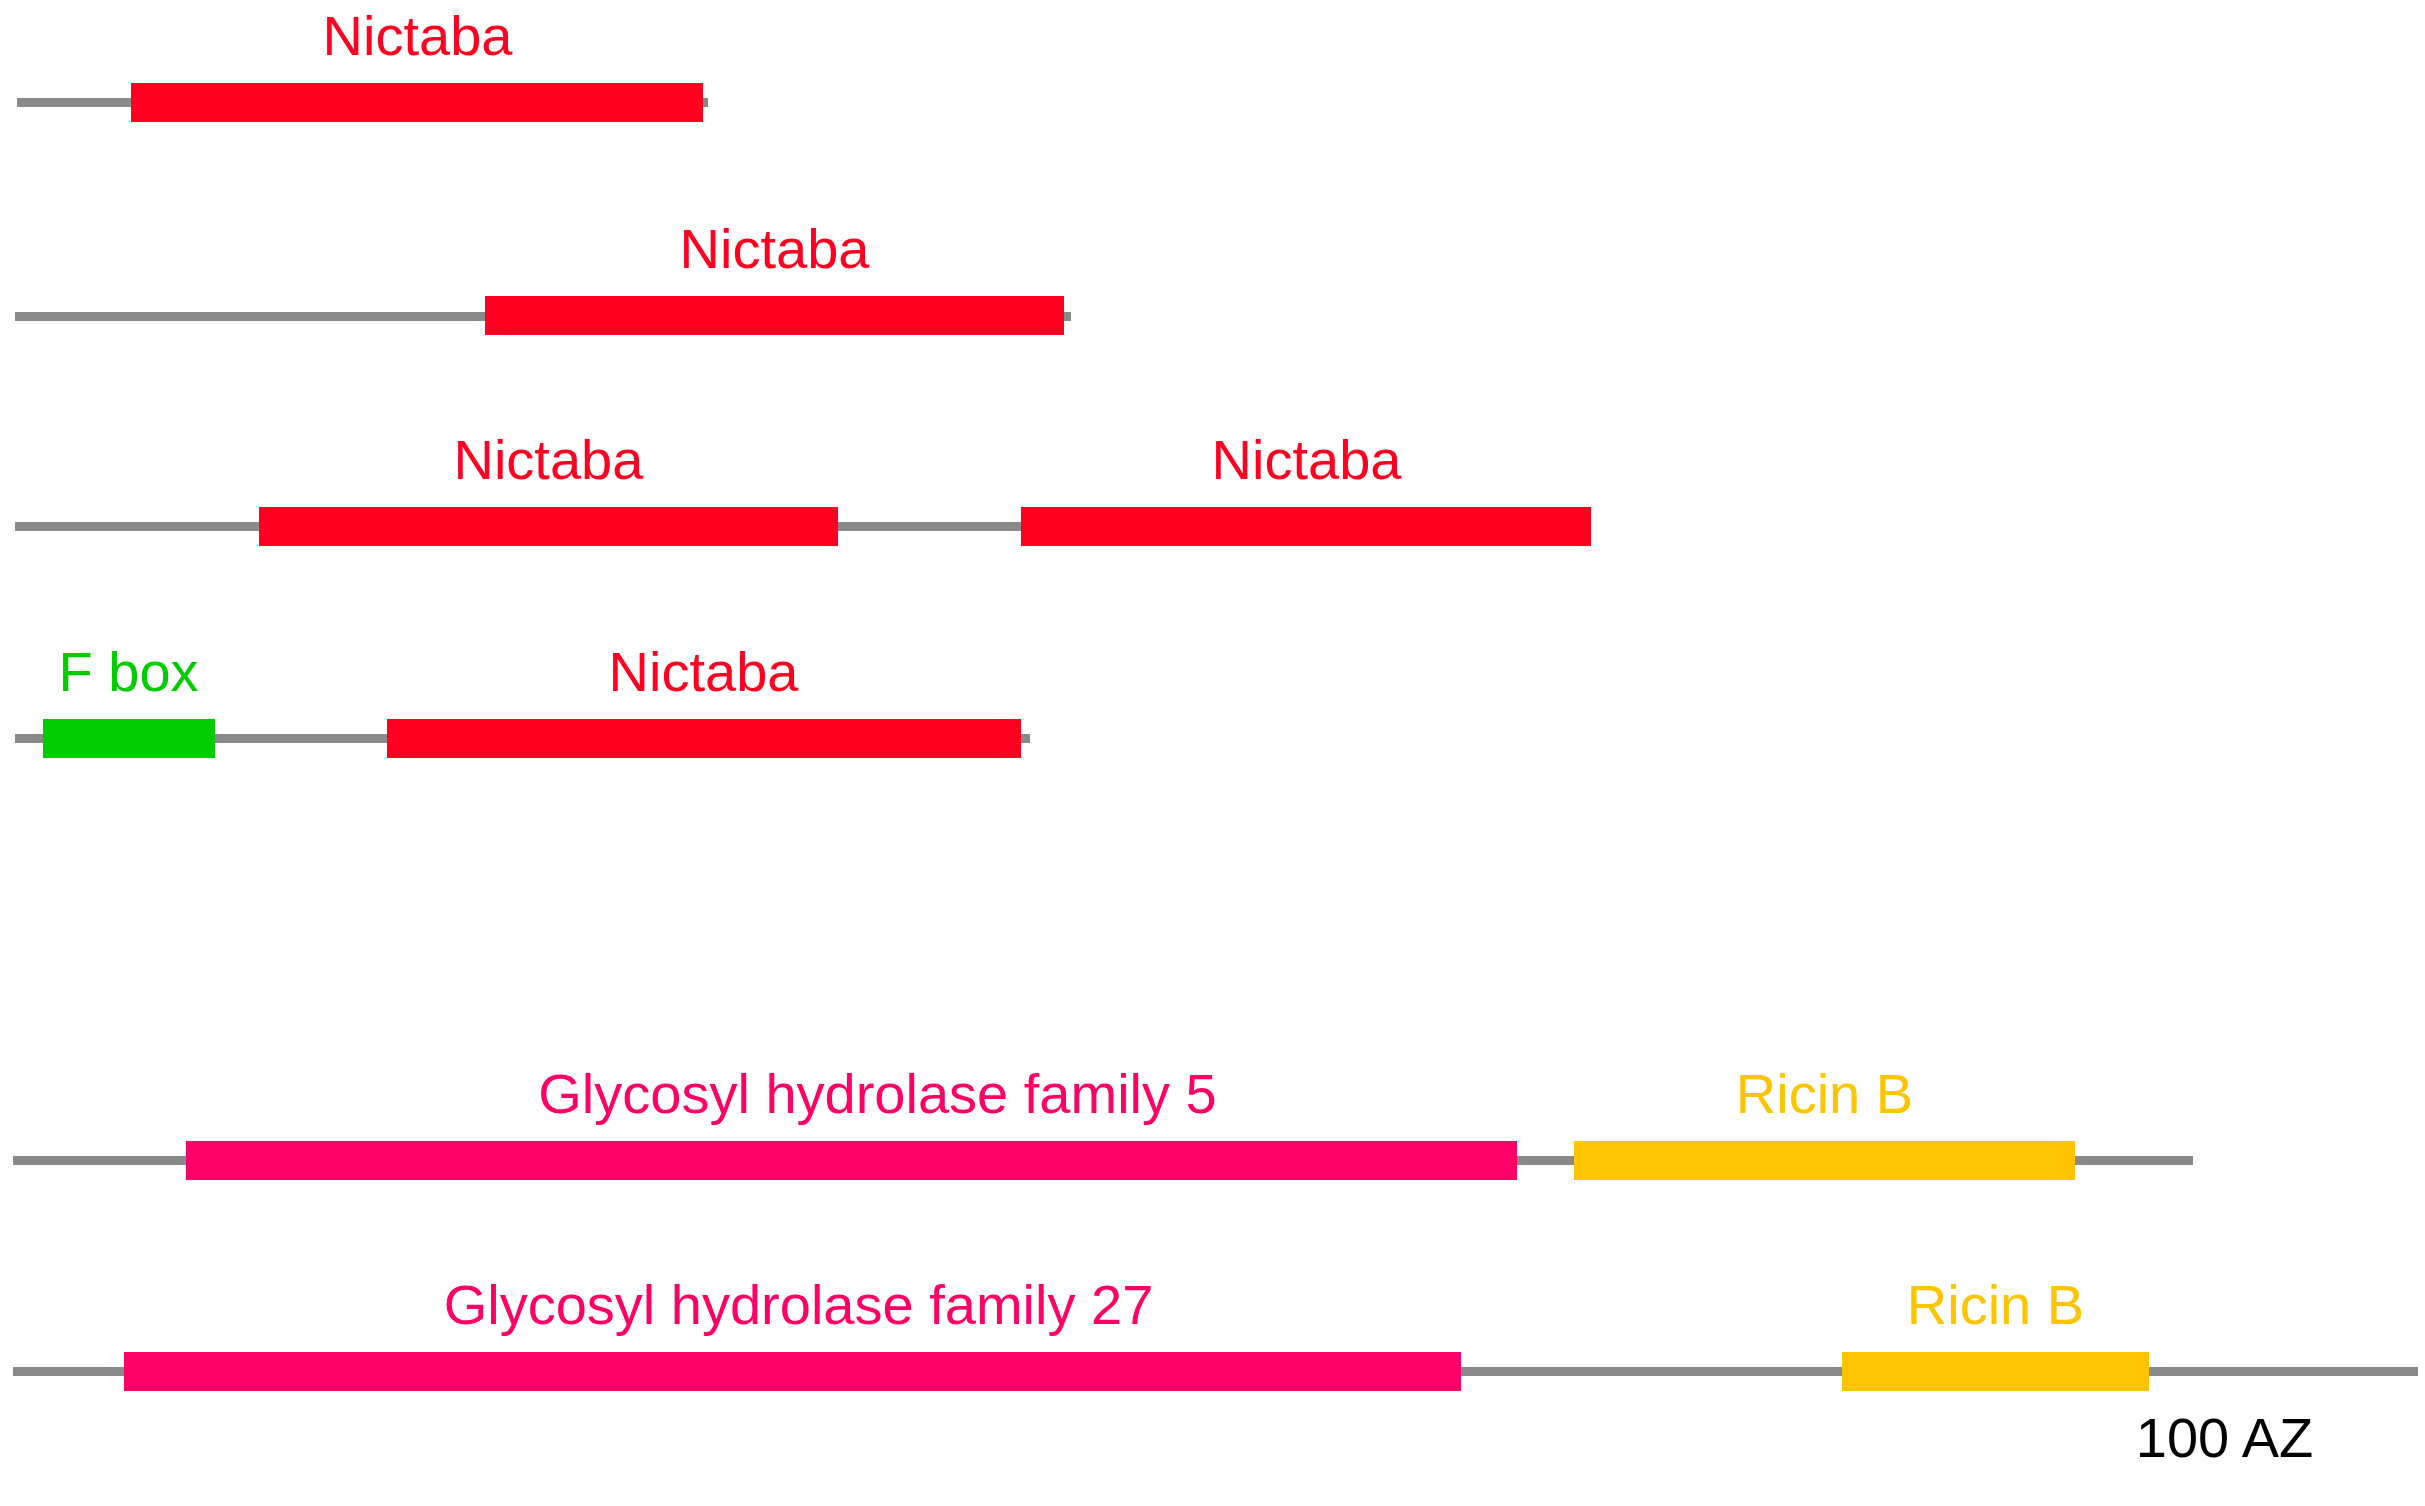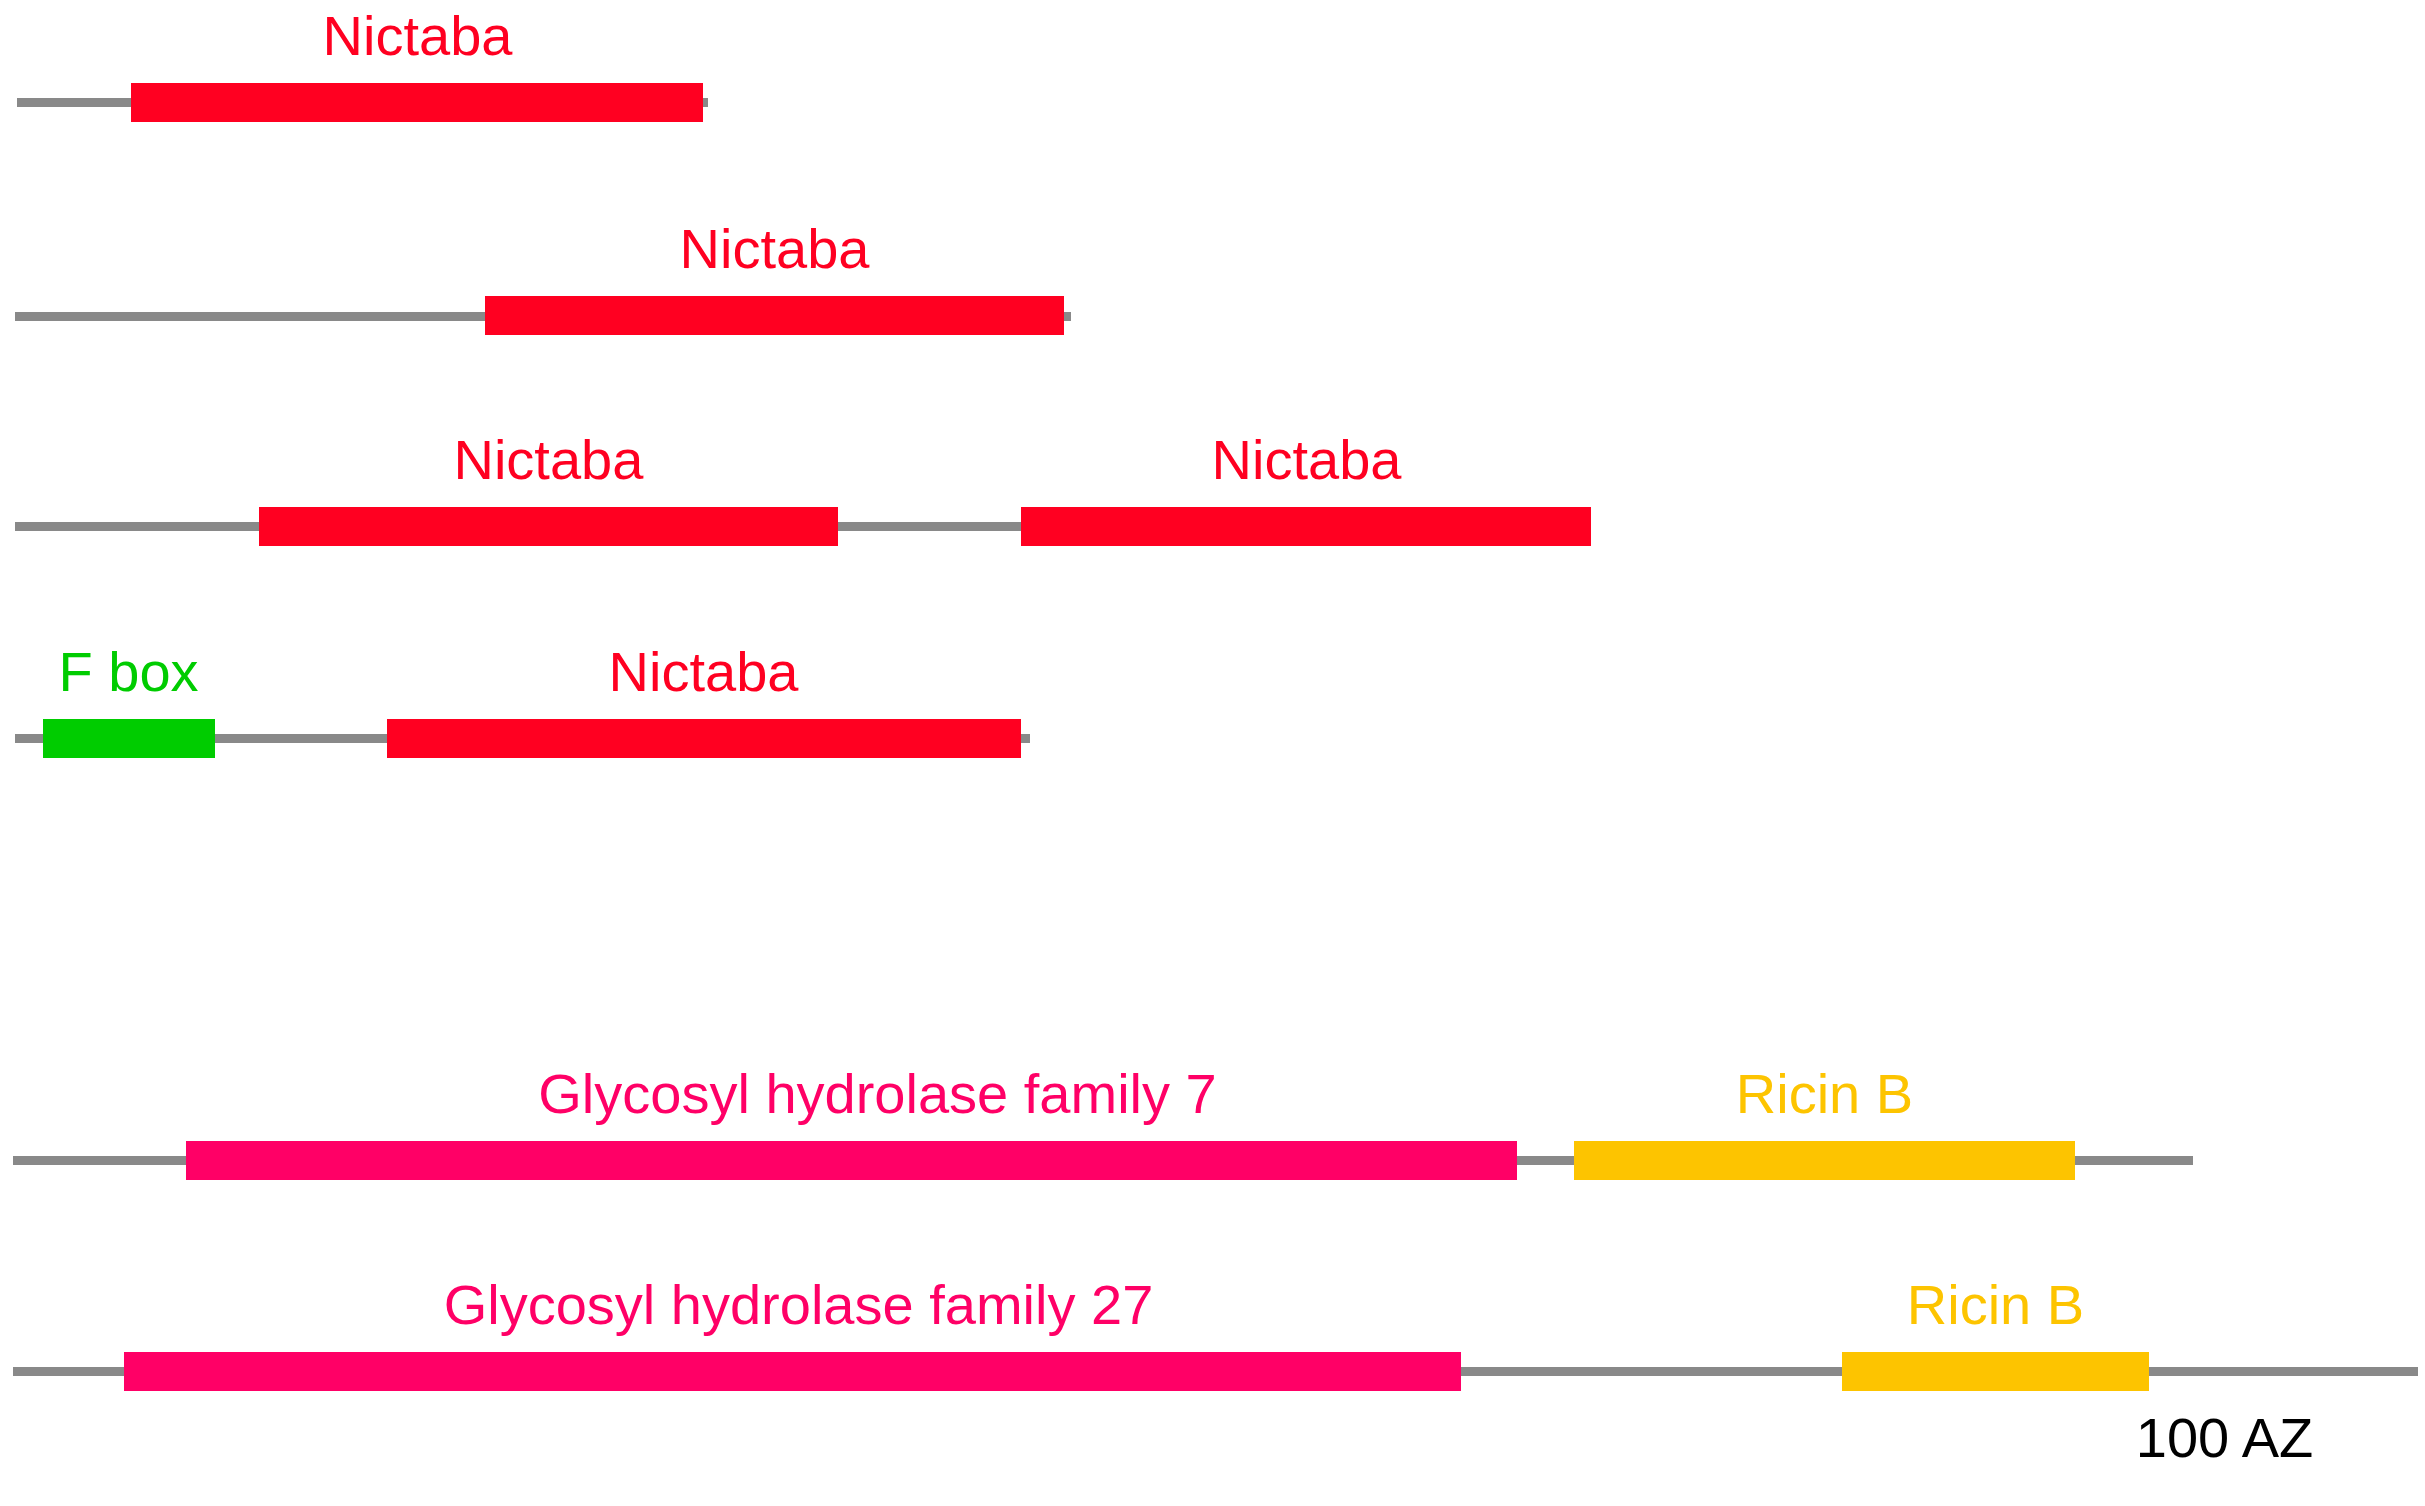--- a/index.html
+++ b/index.html
@@ -69,21 +69,21 @@
       <div>
         <div class="backbone" style="left: 15.3px; top: 734px; width: 1015px; height: 8.5px;"></div>
         <div class="domain-box" style="left: 43px; top: 719px; width: 172px; height: 39px; background: rgb(0, 204, 0);"></div>
         <div class="domain-label" style="left: -425px; top: 644px; color: rgb(0, 204, 0);">F box</div>
         <div class="domain-box" style="left: 387px; top: 719px; width: 634px; height: 39px; background: rgb(255, 0, 33);"></div>
         <div class="domain-label" style="left: 150px; top: 644px; color: rgb(255, 0, 33);">Nictaba</div>
       </div>
       <div>
         <div class="backbone" style="left: 12.8px; top: 1156px; width: 2180px; height: 8.5px;"></div>
         <div class="domain-box" style="left: 186px; top: 1141px; width: 1331px; height: 39px; background: rgb(255, 0, 102);"></div>
-        <div class="domain-label" style="left: 324px; top: 1066px; color: rgb(255, 0, 102);">Glycosyl hydrolase family 7</div>
+        <div class="domain-label" style="left: 324px; top: 1066px; color: rgb(255, 0, 102);">Glycosyl hydrolase family 5</div>
         <div class="domain-box" style="left: 1574px; top: 1141px; width: 501px; height: 39px; background: rgb(253, 196, 0);"></div>
         <div class="domain-label" style="left: 1271px; top: 1066px; color: rgb(253, 196, 0);">Ricin B</div>
       </div>
       <div>
         <div class="backbone" style="left: 12.8px; top: 1367px; width: 2405px; height: 8.5px;"></div>
         <div class="domain-box" style="left: 124px; top: 1352px; width: 1337px; height: 39px; background: rgb(255, 0, 102);"></div>
         <div class="domain-label" style="left: 245px; top: 1277px; color: rgb(255, 0, 102);">Glycosyl hydrolase family 27</div>
         <div class="domain-box" style="left: 1842px; top: 1352px; width: 307px; height: 39px; background: rgb(253, 196, 0);"></div>
         <div class="domain-label" style="left: 1442px; top: 1277px; color: rgb(253, 196, 0);">Ricin B</div>
       </div>

